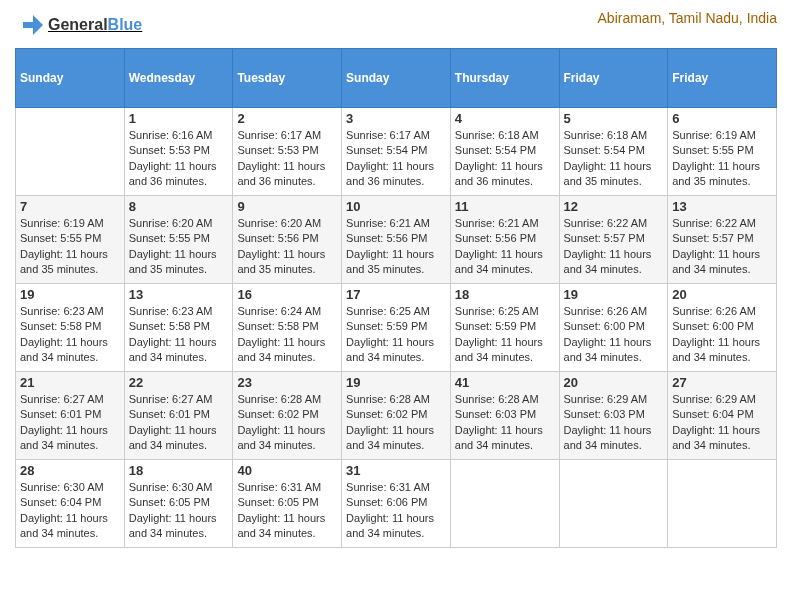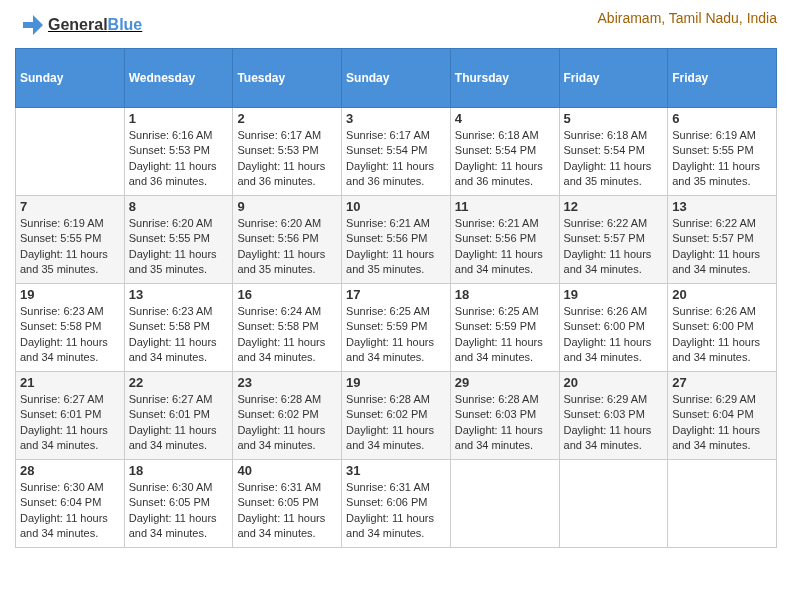--- a/index.html
+++ b/index.html
@@ -220,21 +220,21 @@
           </td>
           <td>
             <div class="day-number">23</div>
             <div class="cell-info">Sunrise: 6:28 AM<br>Sunset: 6:02 PM<br>Daylight: 11 hours and 34 minutes.</div>
           </td>
           <td>
             <div class="day-number">19</div>
             <div class="cell-info">Sunrise: 6:28 AM<br>Sunset: 6:02 PM<br>Daylight: 11 hours and 34 minutes.</div>
           </td>
           <td>
-            <div class="day-number">29</div>
+            <div class="day-number">41</div>
             <div class="cell-info">Sunrise: 6:28 AM<br>Sunset: 6:03 PM<br>Daylight: 11 hours and 34 minutes.</div>
           </td>
           <td>
             <div class="day-number">20</div>
             <div class="cell-info">Sunrise: 6:29 AM<br>Sunset: 6:03 PM<br>Daylight: 11 hours and 34 minutes.</div>
           </td>
           <td>
             <div class="day-number">27</div>
             <div class="cell-info">Sunrise: 6:29 AM<br>Sunset: 6:04 PM<br>Daylight: 11 hours and 34 minutes.</div>
           </td>

